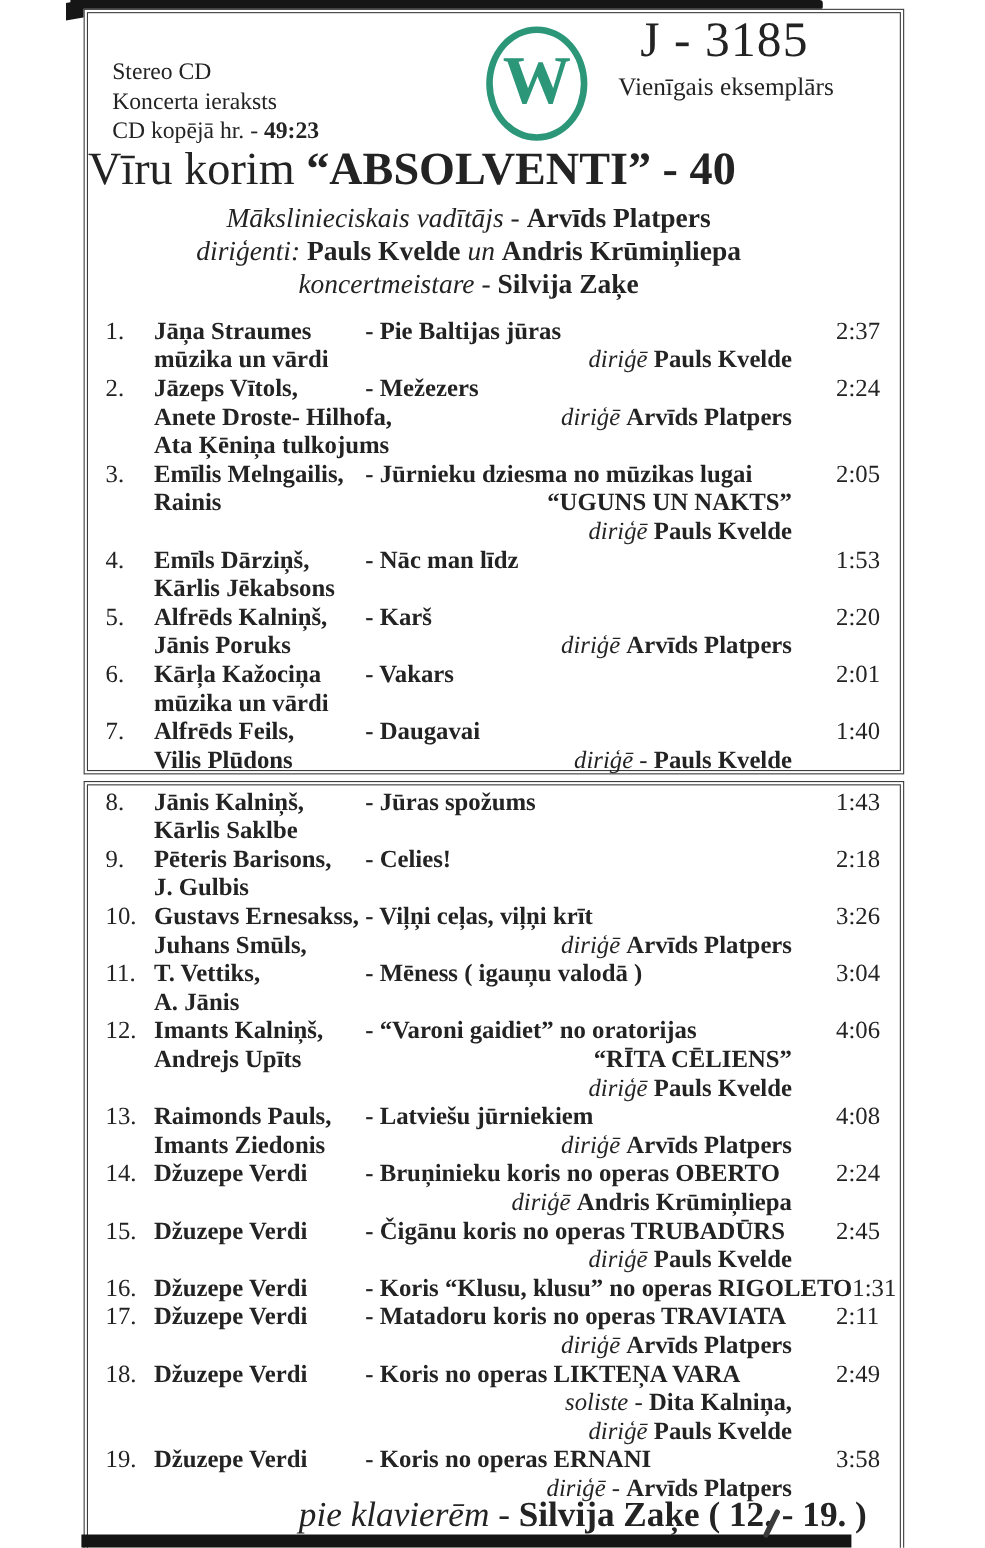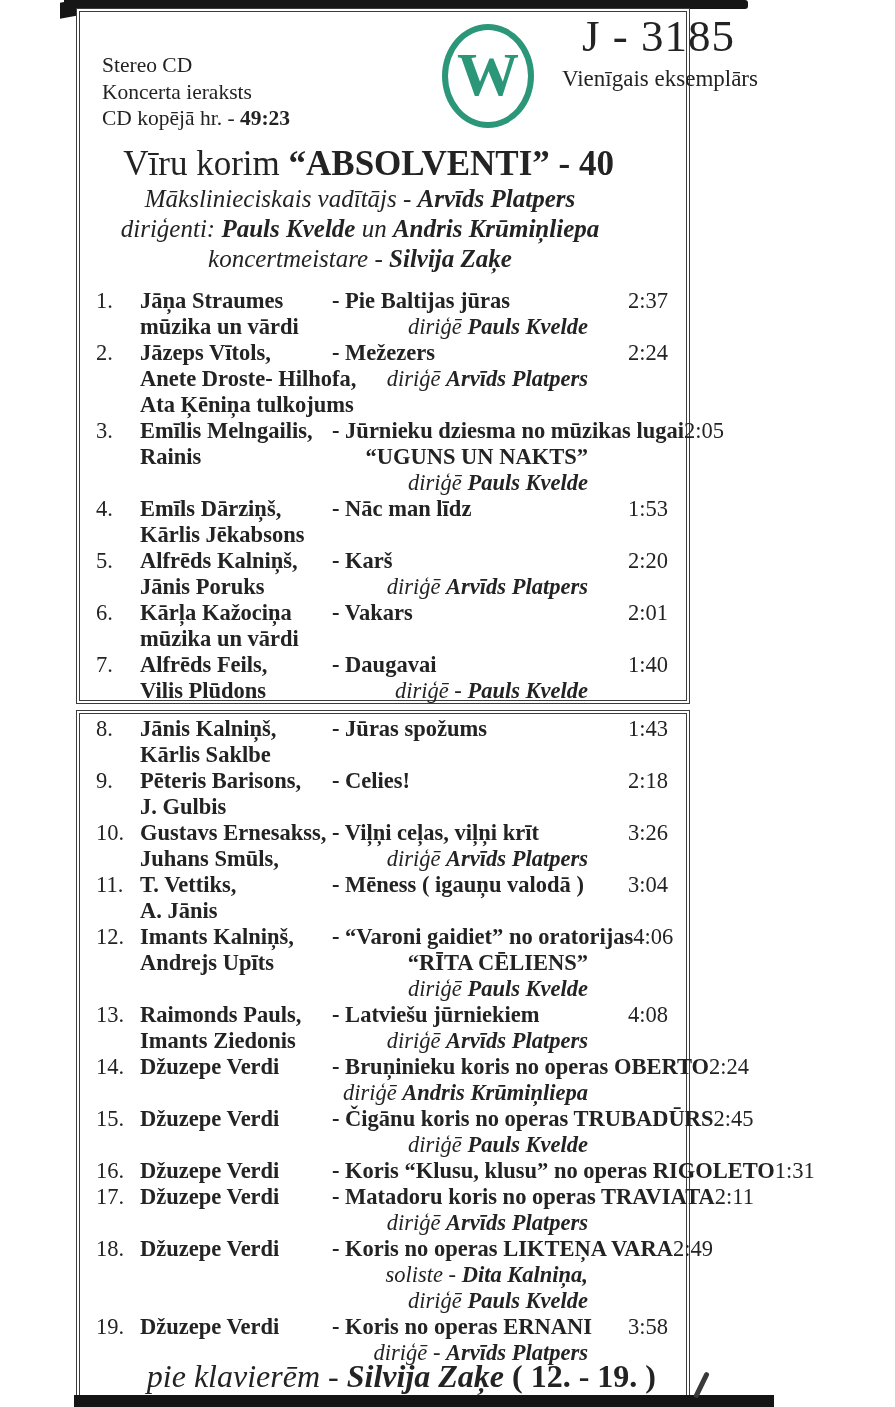--- a/index.html
+++ b/index.html
@@ -8,33 +8,33 @@
     background:#ffffff;color:#232323;
     font-family:"Liberation Serif","DejaVu Serif",serif;
   }
   
   .scan-top{position:absolute;left:64px;top:0;width:684px;height:9px;background:#161616;border-radius:0 3px 3px 0}
   .scan-top::before{content:"";position:absolute;left:-4px;top:0;width:30px;height:16px;background:#161616;transform:skewY(-10deg)}
   .scan-bottom{position:absolute;left:74px;top:1395px;width:700px;height:12px;background:#141414}
   .scan-bottom::before{content:"";position:absolute;right:70px;top:-24px;width:5px;height:28px;background:#3a3a3a;transform:rotate(26deg);border-radius:3px}
 
   
-  .box{position:absolute;left:76px;width:614px;background:#fff;border:4px double #3c3c3c;box-sizing:border-box}
+  .box{position:absolute;left:76px;width:746px;background:#fff;border:4px double #3c3c3c;box-sizing:border-box}
   .box1{top:8px;height:696px}
   .box2{top:710px;height:760px}
 
   
   .meta{position:absolute;left:22px;top:40px;font-size:21.5px;line-height:26.5px;white-space:nowrap}
   .logo{position:absolute;left:362px;top:12px;width:92px;height:104px;border:6px solid #2b9678;border-radius:50%;
         display:flex;align-items:center;justify-content:center;color:#2b9678;box-sizing:border-box}
   .logo-letter{font-size:62px;font-weight:bold;line-height:1;transform:translateY(-2px)}
   .catalog{position:absolute;left:502px;top:-2px;font-size:45px;font-weight:normal;letter-spacing:1px;white-space:nowrap}
   .copy-note{position:absolute;left:482px;top:54px;font-size:23px;white-space:nowrap}
 
-  .title-line{position:absolute;top:132px;left:0;right:0;text-align:right;padding-right:72px;font-size:35px;white-space:nowrap}
+  .title-line{position:absolute;top:118px;left:0;right:0;text-align:left;padding-right:72px;font-size:42px;white-space:nowrap}
   .title-main{font-weight:bold}
 
   .credits{position:absolute;top:172px;left:0;right:0;text-align:center;padding-right:46px;font-size:25px;line-height:30px;white-space:nowrap}
 
   
   .tracklist{position:absolute;left:0;right:0}
   #tracklist-1{top:276px}
   #tracklist-2{top:2px}
   .tline{display:grid;grid-template-columns:44px 192px 1fr 50px;padding:0 8px 0 16px;line-height:26px;font-size:22.5px;white-space:nowrap}
   .c-num{overflow:visible}
@@ -42,21 +42,21 @@
   .c-title{overflow:visible}
   .c-time{overflow:visible}
   .c-center{text-align:right;padding-right:40px}
 
   .footer-line{position:absolute;left:0;right:12px;top:648px;text-align:right;padding-right:18px;font-size:32px;line-height:28px;white-space:nowrap}
 
   
   .seg-n{font-weight:bold;font-style:normal}
   .seg-b{font-weight:bold;font-style:normal}
   .seg-i{font-style:italic;font-weight:normal}
-  .seg-bi{font-style:italic;font-weight:bold}
+  .seg-bi{font-weight:bold}
 </style>
 </head>
 <body>
 
 <div class="scan-top"></div>
 
 <div class="box box1">
   <div class="meta">
     <div>Stereo CD</div>
     <div>Koncerta ieraksts</div>

